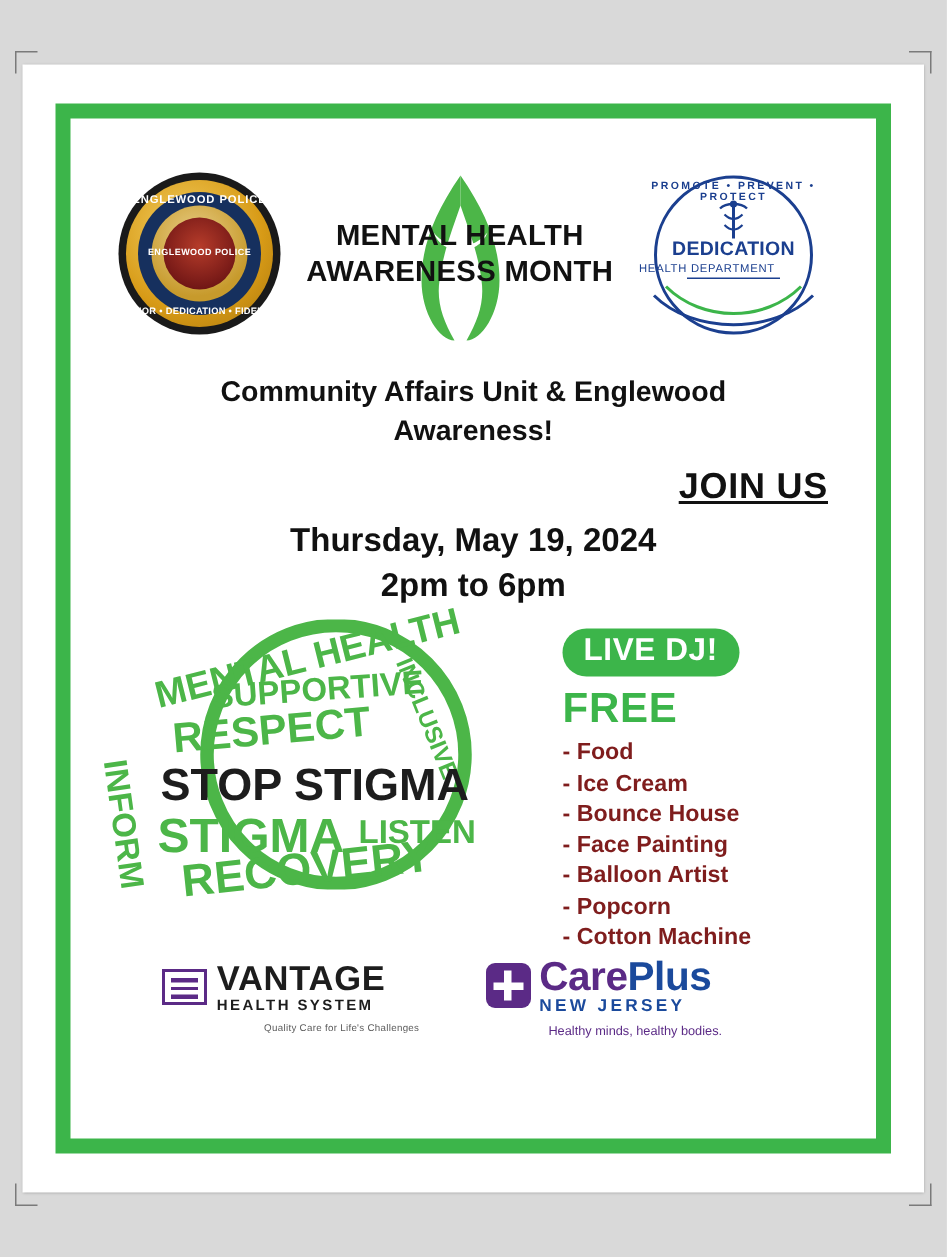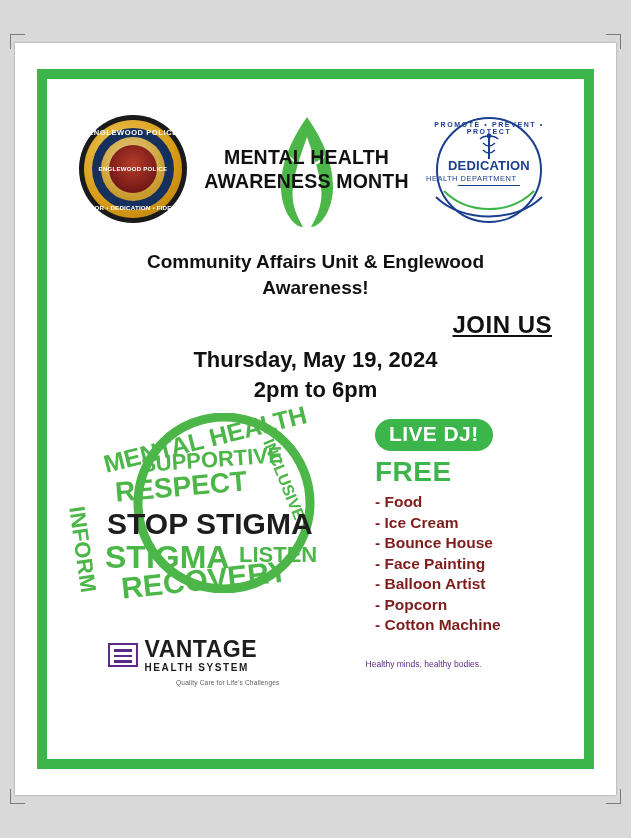--- a/index.html
+++ b/index.html
@@ -458,20 +458,27 @@
               </div>
               <div>
                 <div class="vantage-name">VANTAGE</div>
                 <div class="vantage-sub">HEALTH SYSTEM</div>
               </div>
             </div>
             <div class="vantage-tag">Quality Care for Life's Challenges</div>
           </div>
 
           <div class="careplus">
+            <div class="cp-row">
+              <div class="cp-cross"></div>
+              <div>
+                <div class="cp-name"><span class="care">Care</span><span>Plus</span></div>
+                <div class="cp-nj">NEW JERSEY</div>
+              </div>
+            </div>
             <div class="cp-tag">Healthy minds, healthy bodies.</div>
           </div>
         </div>
 
       </div>
     </div>
   </div>
 </div>
 
 </body></html>

